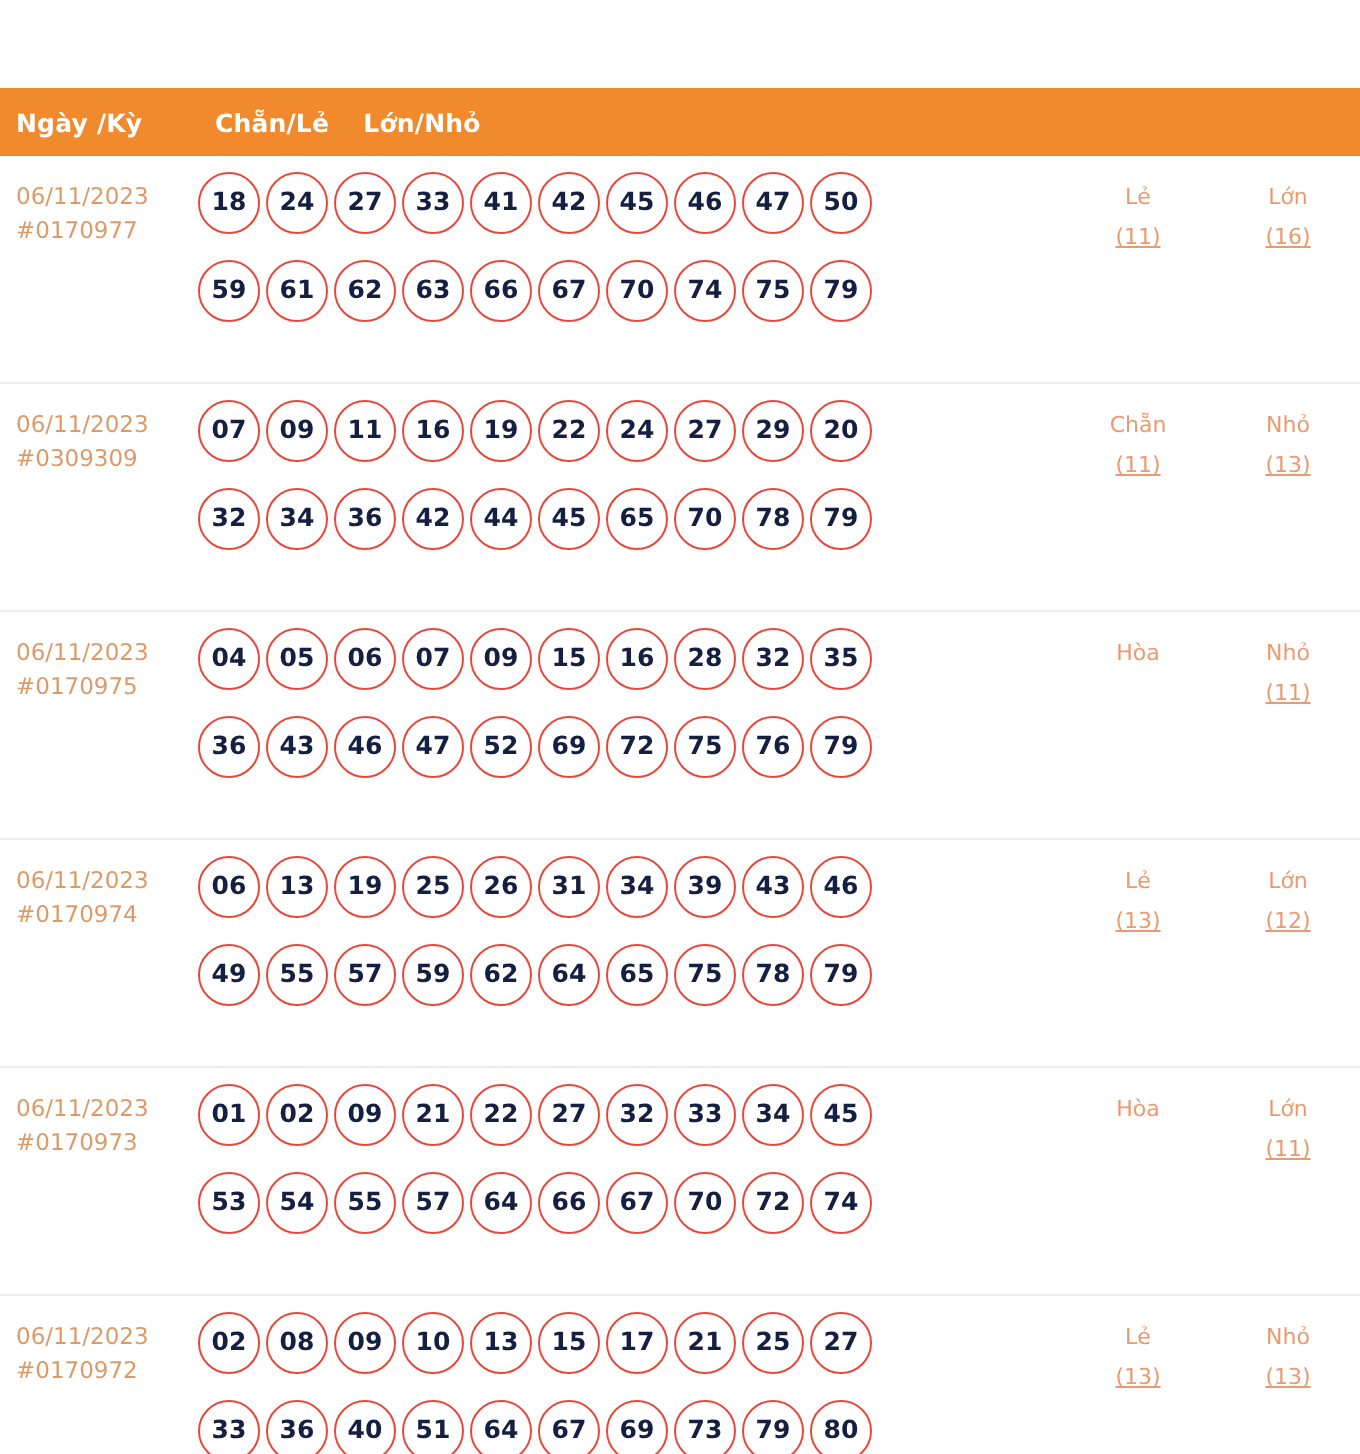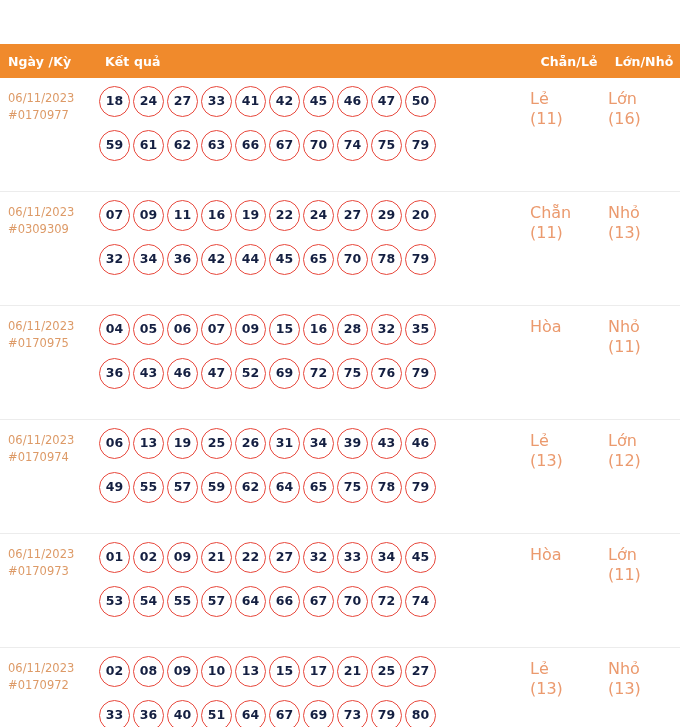--- a/index.html
+++ b/index.html
@@ -84,36 +84,36 @@
     display: flex;
     align-items: center;
     justify-content: center;
     line-height: 1;
     font-family: "DejaVu Sans", "Liberation Sans", sans-serif;
   }
 
   .cell-oddeven,
   .cell-bigsmall {
     color: #eb9a6e;
-    font-size: 16px;
+    font-size: 11px;
     line-height: 20px;
+    text-align: center;
     padding-top: 3px;
   }
   .cell-oddeven  { width: 78px; }
   .cell-bigsmall { width: 72px; }
-  .tag-count { display: block; }
+  .tag-count { display: block; text-decoration: underline; }
 </style>
 </head>
 <body>
 
 <div class="results-table">
 
   <div class="table-header">
     <div class="th-date">Ngày /Kỳ</div>
-    <div class="th-result">Kết quả</div>
     <div class="th-oddeven">Chẵn/Lẻ</div>
     <div class="th-bigsmall">Lớn/Nhỏ</div>
   </div>
 
   <div id="rows-container">
       <div class="row">
         <div class="cell-date"><span>06/11/2023</span><span class="draw-id">#0170977</span></div>
         <div class="cell-result">
           <div class="ball-row">
             <div class="ball">18</div>

